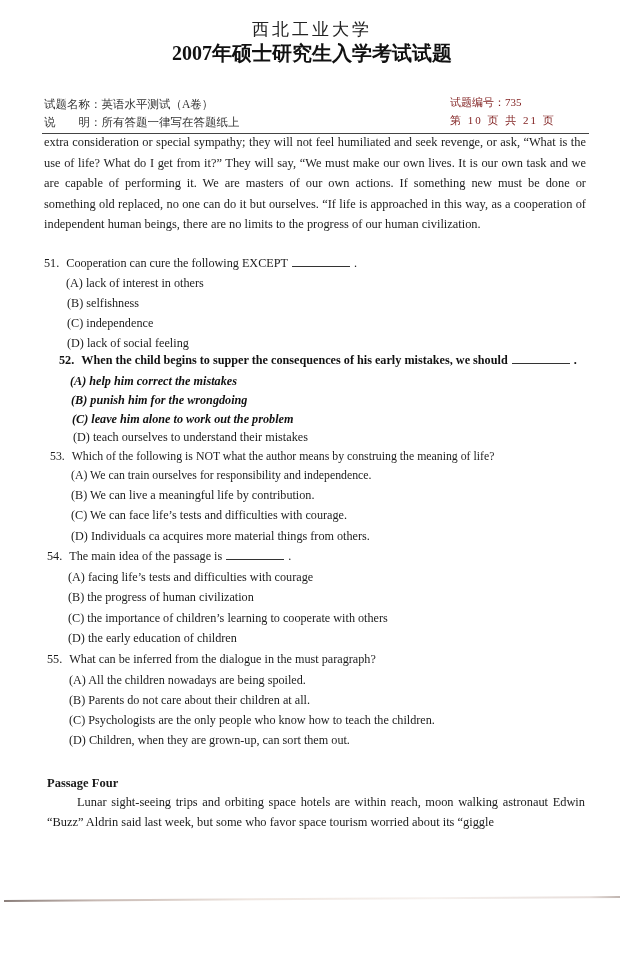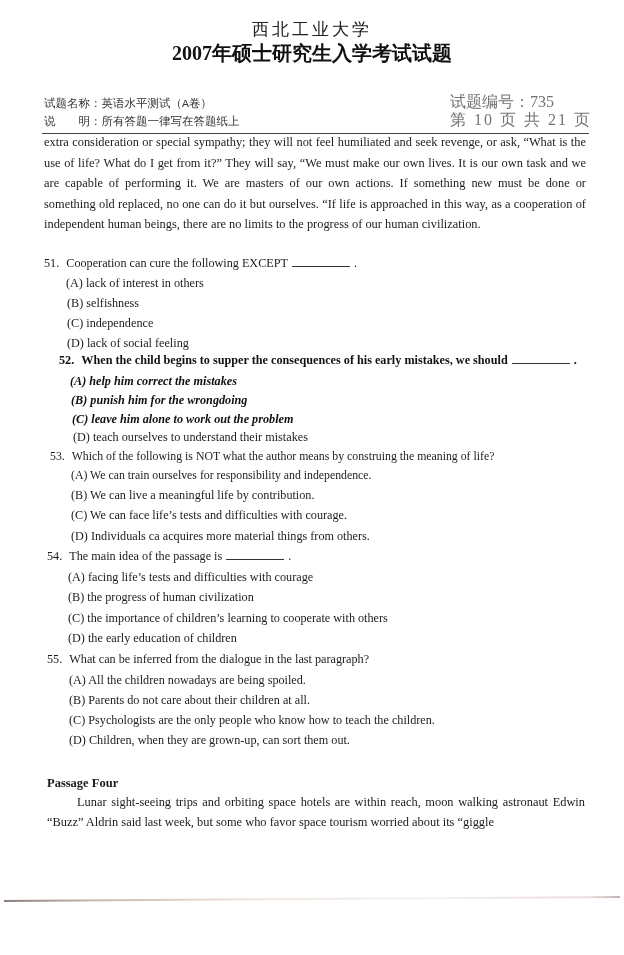--- a/index.html
+++ b/index.html
@@ -12,22 +12,22 @@
     }
     .page { position: absolute; left: 0; top: 0; width: 624px; height: 955px; }
     .univ {
       position: absolute; top: 18px; left: 0; width: 624px; text-align: center;
       font-size: 17px; letter-spacing: 3px; color: #222;
     }
     .exam-title {
       position: absolute; top: 40px; left: 0; width: 624px; text-align: center;
       font-size: 20px; font-weight: bold; color: #111; font-family: Liberation Serif, serif;
     }
-    .meta-left { position: absolute; left: 44px; top: 95px; font-size: 11.5px; color: #333; line-height: 18px; font-family: Liberation Mono, monospace; }
-    .meta-right { position: absolute; left: 450px; top: 93px; font-size: 16px; color: #737373; line-height: 18px; }
+    .meta-left { position: absolute; left: 44px; top: 95px; font-size: 11.5px; color: #333; line-height: 18px; }
+    .meta-right { position: absolute; left: 450px; top: 93px; font-size: 11px; color: #7f1d1d; line-height: 18px; }
     .meta-right .pg { letter-spacing: 2px; }
     .rule {
       position: absolute; left: 42px; top: 133px; width: 547px; height: 1px; background: #444;
     }
     .body-text {
       position: absolute; left: 44px; top: 132px; width: 542px;
       font-size: 12.4px; line-height: 20.6px; text-align: justify; color: #1c1c1c;
     }
     .q { position: absolute; font-size: 12.2px; color: #1c1c1c; white-space: nowrap; }
     .q.bold { font-weight: bold; color: #111; }
@@ -96,21 +96,21 @@
     <span>54.</span>
     <span style="margin-left:4px;">The main idea of the passage is</span><span class="blank"></span><span>.</span>
   </div>
   <div class="opt" style="left:68px; top:570px;">(A) facing life’s tests and difficulties with courage</div>
   <div class="opt" style="left:68px; top:590px;">(B) the progress of human civilization</div>
   <div class="opt" style="left:68px; top:611px;">(C) the importance of children’s learning to cooperate with others</div>
   <div class="opt" style="left:68px; top:631px;">(D) the early education of children</div>
 
   <div class="q" style="left:47px; top:652px;">
     <span>55.</span>
-    <span style="margin-left:4px;">What can be inferred from the dialogue in the last paragraph?</span>
+    <span style="margin-left:4px;">What can be inferred from the dialogue in the must paragraph?</span>
   </div>
   <div class="opt" style="left:69px; top:673px;">(A) All the children nowadays are being spoiled.</div>
   <div class="opt" style="left:69px; top:693px;">(B) Parents do not care about their children at all.</div>
   <div class="opt" style="left:69px; top:713px;">(C) Psychologists are the only people who know how to teach the children.</div>
   <div class="opt" style="left:69px; top:733px;">(D) Children, when they are grown-up, can sort them out.</div>
 
   <div class="passage-head">Passage Four</div>
   <div class="passage-text">Lunar sight-seeing trips and orbiting space hotels are within reach, moon walking astronaut Edwin “Buzz” Aldrin said last week, but some who favor space tourism worried about its “giggle</div>
 
   <div class="smudge"></div>

